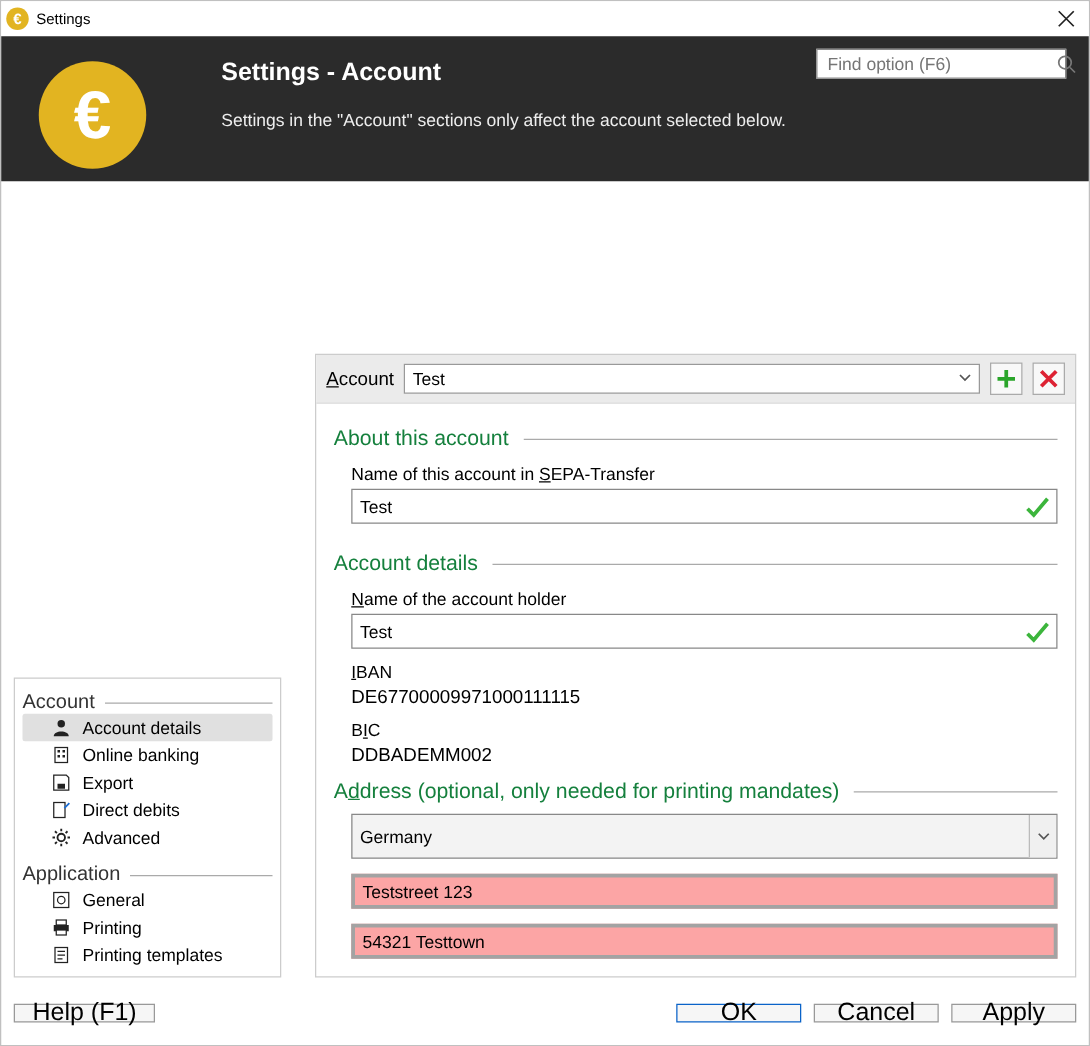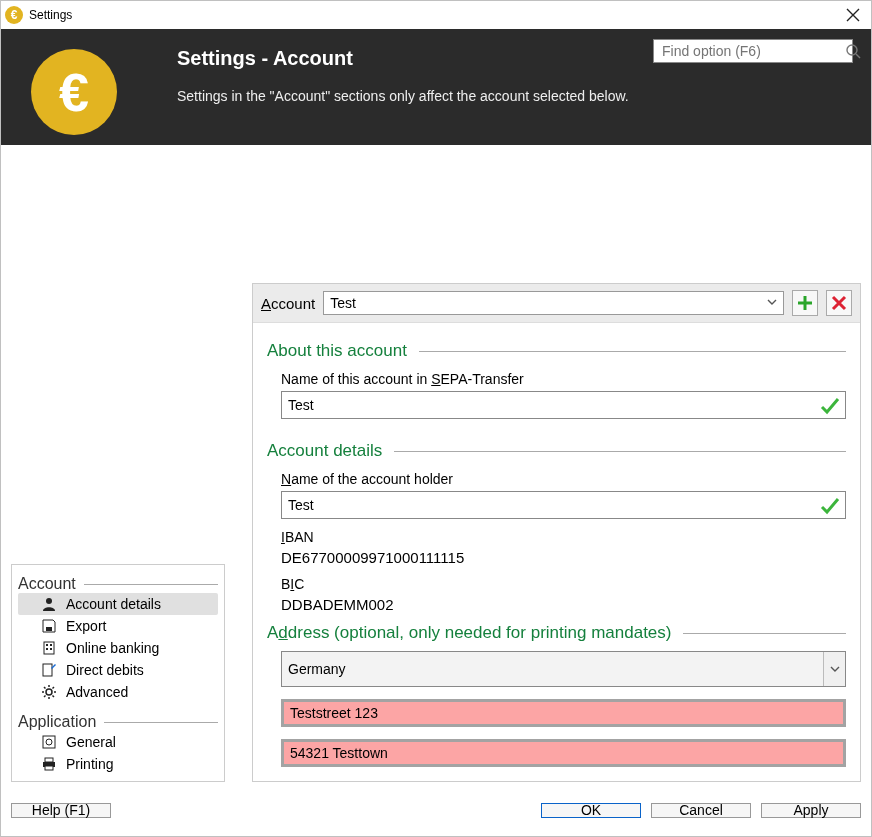--- a/index.html
+++ b/index.html
@@ -46,21 +46,21 @@
   .text-input { margin:0 0 0 14px; height:28px; border:1px solid #888; display:flex; align-items:center; padding:0 6px; position:relative; background:#fff; }
   .text-input span.val { flex:1; }
   .check-icon { position:absolute; right:4px; top:3px; }
   .static-value { margin:0 0 10px 14px; font-size:15px; }
   .combo { margin-left:14px; height:28px; border:1px solid #888; background:#f3f3f3; display:flex; align-items:center; padding:17px 6px; position:relative; }
   .combo .chev-box { position:absolute; right:0; top:0; bottom:0; width:22px; border-left:1px solid #bbb; display:flex; align-items:center; justify-content:center; background:#f0f0f0; }
   .plain-input { margin:12px 0 0 14px; height:28px; border:3px solid #a3a3a3; display:flex; align-items:center; padding:0 6px; background:#fca5a5; }
   
   .footer { height:44px; border-top:0; display:flex; align-items:center; padding:0 10px 8px 10px; gap:10px; }
   .footer .spacer { flex:1; }
-  .btn { height:15px; min-width:100px; border:1px solid #999; background:#f6f6f6; display:flex; align-items:center; justify-content:center; font-size:14px; cursor:pointer; padding:0 14px;}
+  .btn { height:15px; min-width:100px; border:1px solid #999; background:#f6f6f6; display:flex; align-items:center; justify-content:center; font-size:20px; cursor:pointer; padding:0 14px;}
   .btn.primary { border:1.5px solid #0a63c9; }
 </style>
 </head>
 <body>
 
 <div class="window">
 
   <div class="titlebar">
     <div class="title-icon">€</div>
     <div class="title-text">Settings</div>
@@ -106,37 +106,37 @@
           <svg width="16" height="16" viewBox="0 0 16 16">
               <circle cx="8" cy="5" r="3" fill="#222"></circle>
               <path d="M2 15 C2 10 14 10 14 15 Z" fill="#222"></path>
             </svg>
         </span>
         <span>Account details</span>
       </div>
       <div class="side-item">
         <span class="sicon">
           <svg width="16" height="16" viewBox="0 0 16 16">
-              <path d="M2 2 H12 L14 4 V14 H2 Z" stroke="#222" fill="none"></path>
-              <rect x="5" y="9" width="6" height="4" fill="#222"></rect>
-            </svg>
-        </span>
-        <span>Export</span>
-      </div>
-      <div class="side-item">
-        <span class="sicon">
-          <svg width="16" height="16" viewBox="0 0 16 16">
               <rect x="3" y="2" width="10" height="12" stroke="#222" fill="none"></rect>
               <rect x="5" y="4" width="2" height="2" fill="#222"></rect>
               <rect x="9" y="4" width="2" height="2" fill="#222"></rect>
               <rect x="5" y="8" width="2" height="2" fill="#222"></rect>
               <rect x="9" y="8" width="2" height="2" fill="#222"></rect>
             </svg>
         </span>
         <span>Online banking</span>
+      </div>
+      <div class="side-item">
+        <span class="sicon">
+          <svg width="16" height="16" viewBox="0 0 16 16">
+              <path d="M2 2 H12 L14 4 V14 H2 Z" stroke="#222" fill="none"></path>
+              <rect x="5" y="9" width="6" height="4" fill="#222"></rect>
+            </svg>
+        </span>
+        <span>Export</span>
       </div>
       <div class="side-item">
         <span class="sicon">
           <svg width="16" height="16" viewBox="0 0 16 16">
               <rect x="2" y="2" width="9" height="12" stroke="#222" fill="none"></rect>
               <path d="M10 6 L14 2 L15 3 L11 7 Z" fill="#1a6dd6"></path>
             </svg>
         </span>
         <span>Direct debits</span>
       </div>
@@ -174,20 +174,29 @@
       </div>
       <div class="side-item">
         <span class="sicon">
           <svg width="16" height="16" viewBox="0 0 16 16">
               <rect x="4" y="2" width="8" height="4" stroke="#222" fill="none"></rect>
               <rect x="2" y="6" width="12" height="5" fill="#222"></rect>
               <rect x="4" y="10" width="8" height="4" stroke="#222" fill="#fff"></rect>
             </svg>
         </span>
         <span>Printing</span>
+      </div>
+      <div class="side-item">
+        <span class="sicon">
+          <svg width="16" height="16" viewBox="0 0 16 16">
+              <rect x="3" y="2" width="10" height="12" stroke="#222" fill="none"></rect>
+              <path d="M5 5 H11 M5 8 H11 M5 11 H9" stroke="#222"></path>
+            </svg>
+        </span>
+        <span>Printing templates</span>
       </div>
     </div>
 
     <div class="main">
       <div class="acct-row">
         <div class="acct-label"><span class="under">A</span><span>ccount</span></div>
         <div class="acct-select-wrap">
           <div class="acct-select">
             <span>Test</span>
             <span class="chev">

